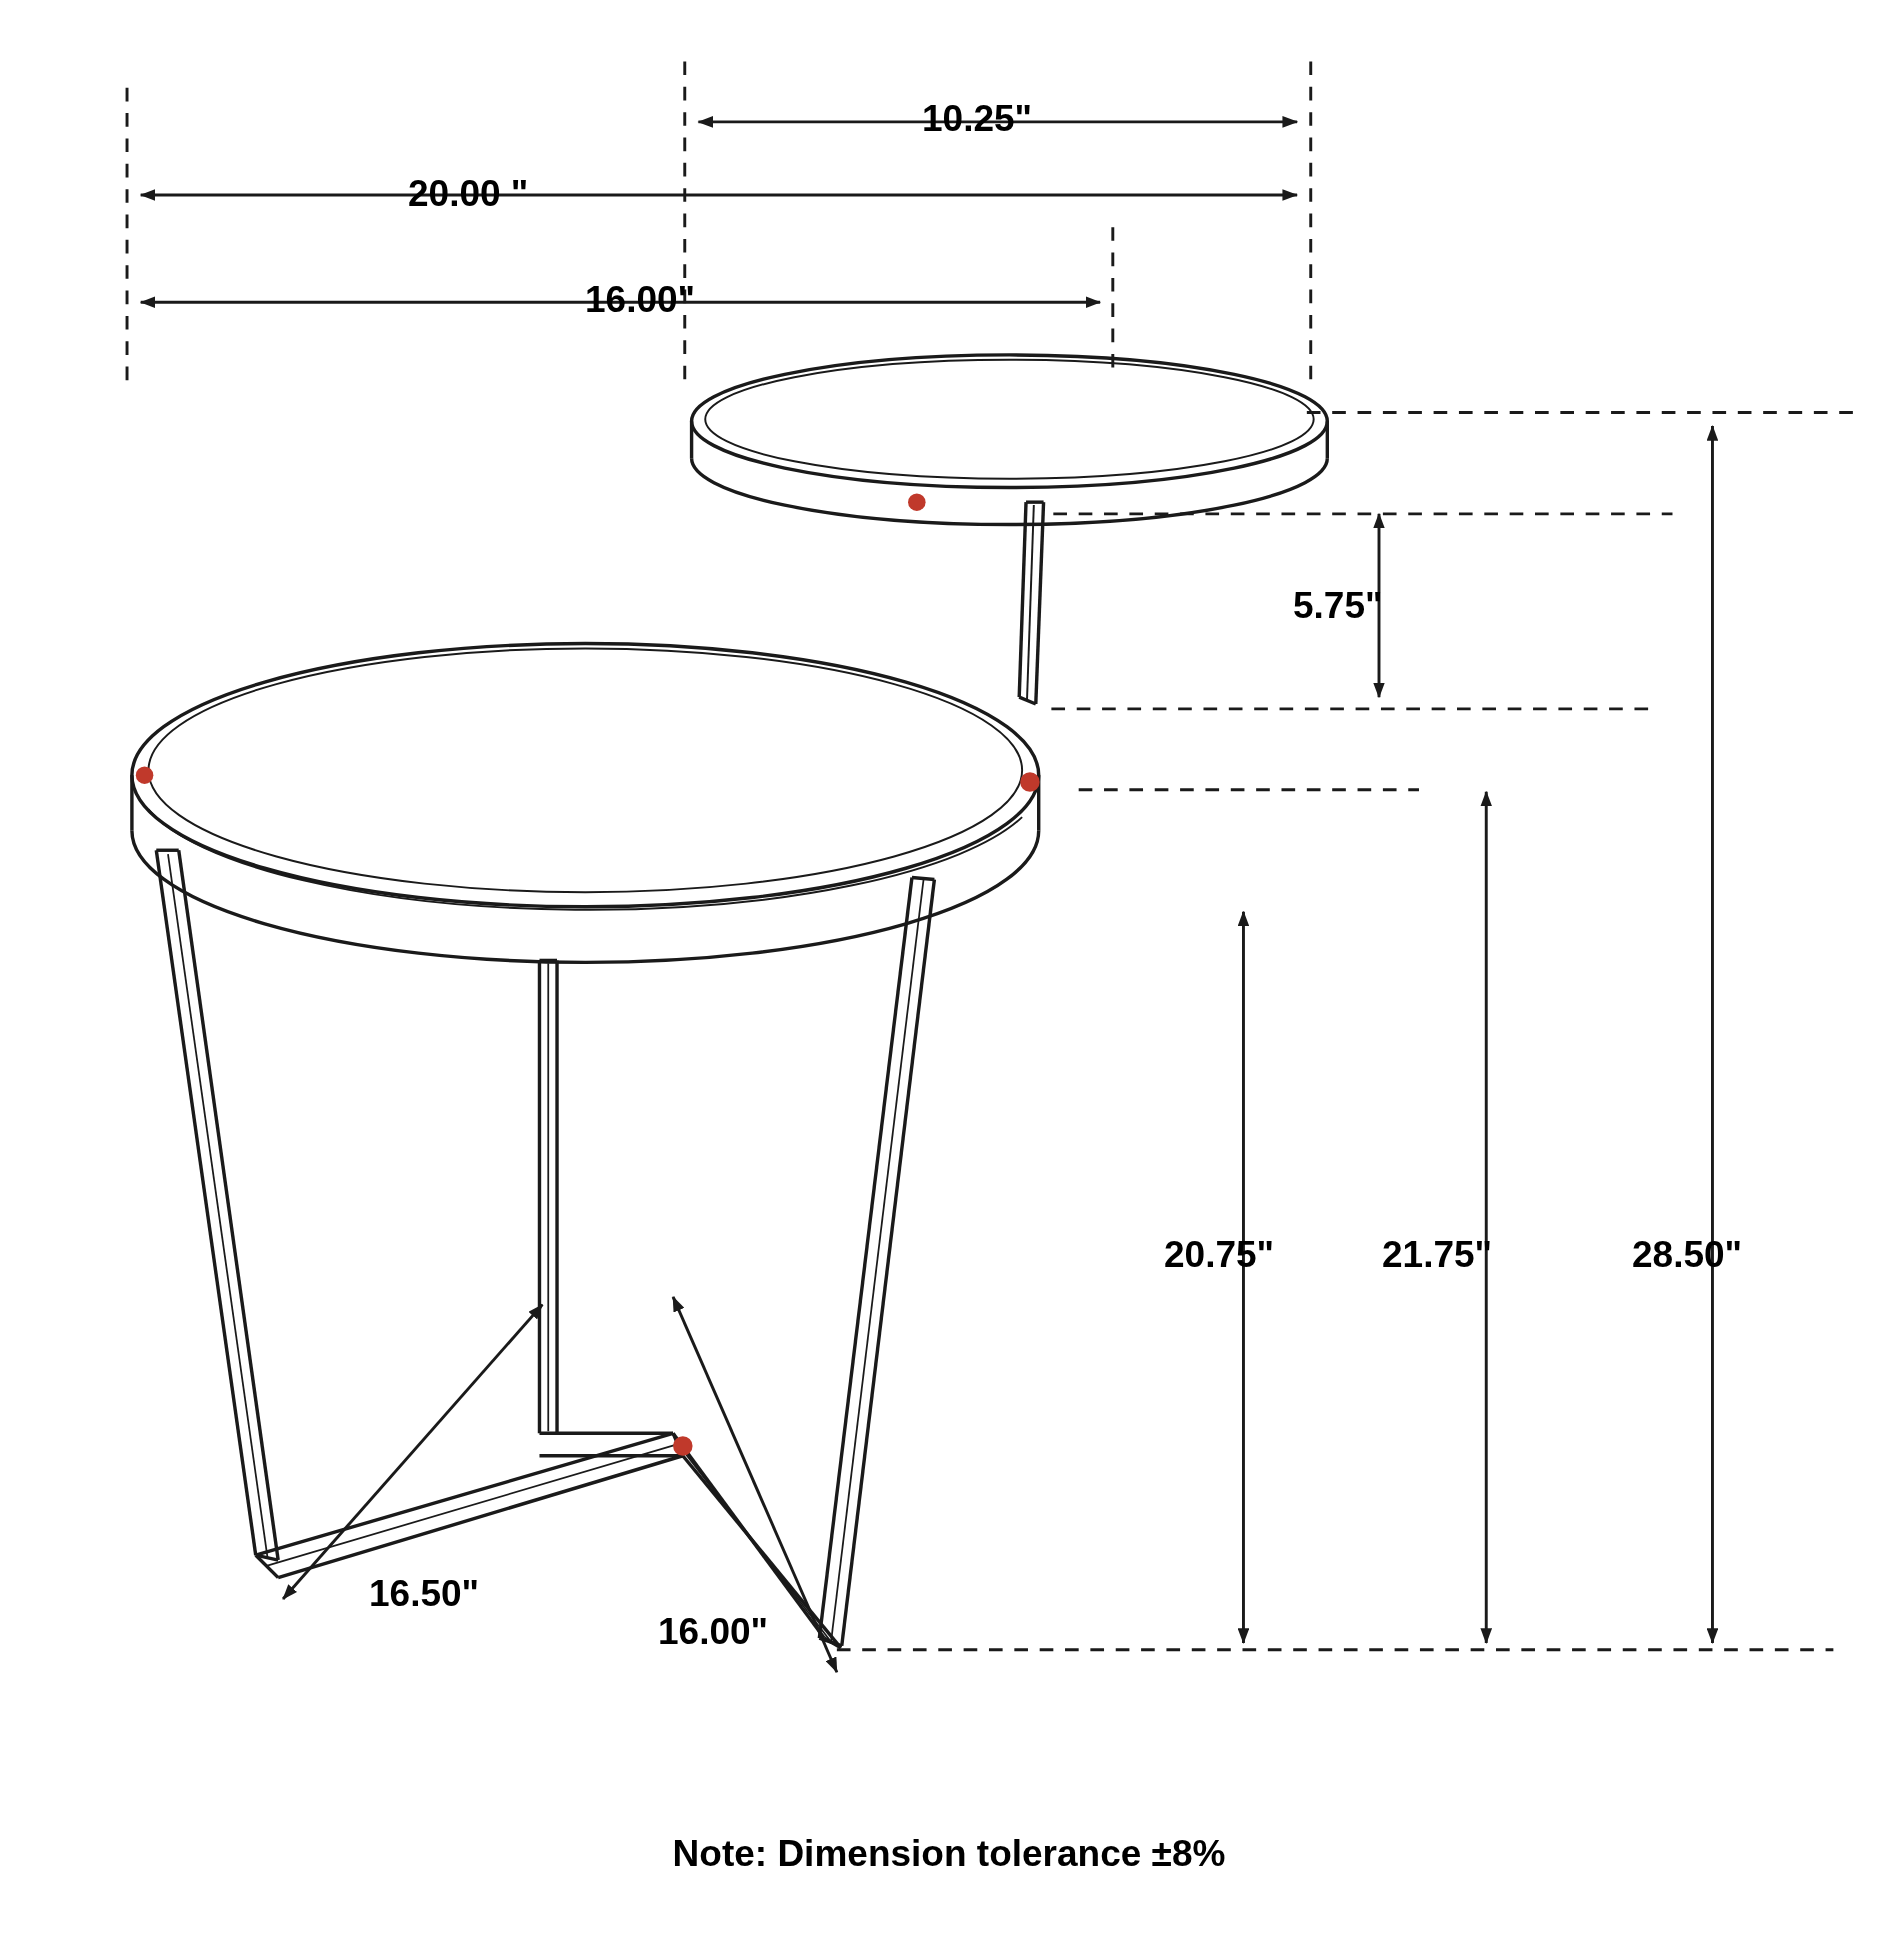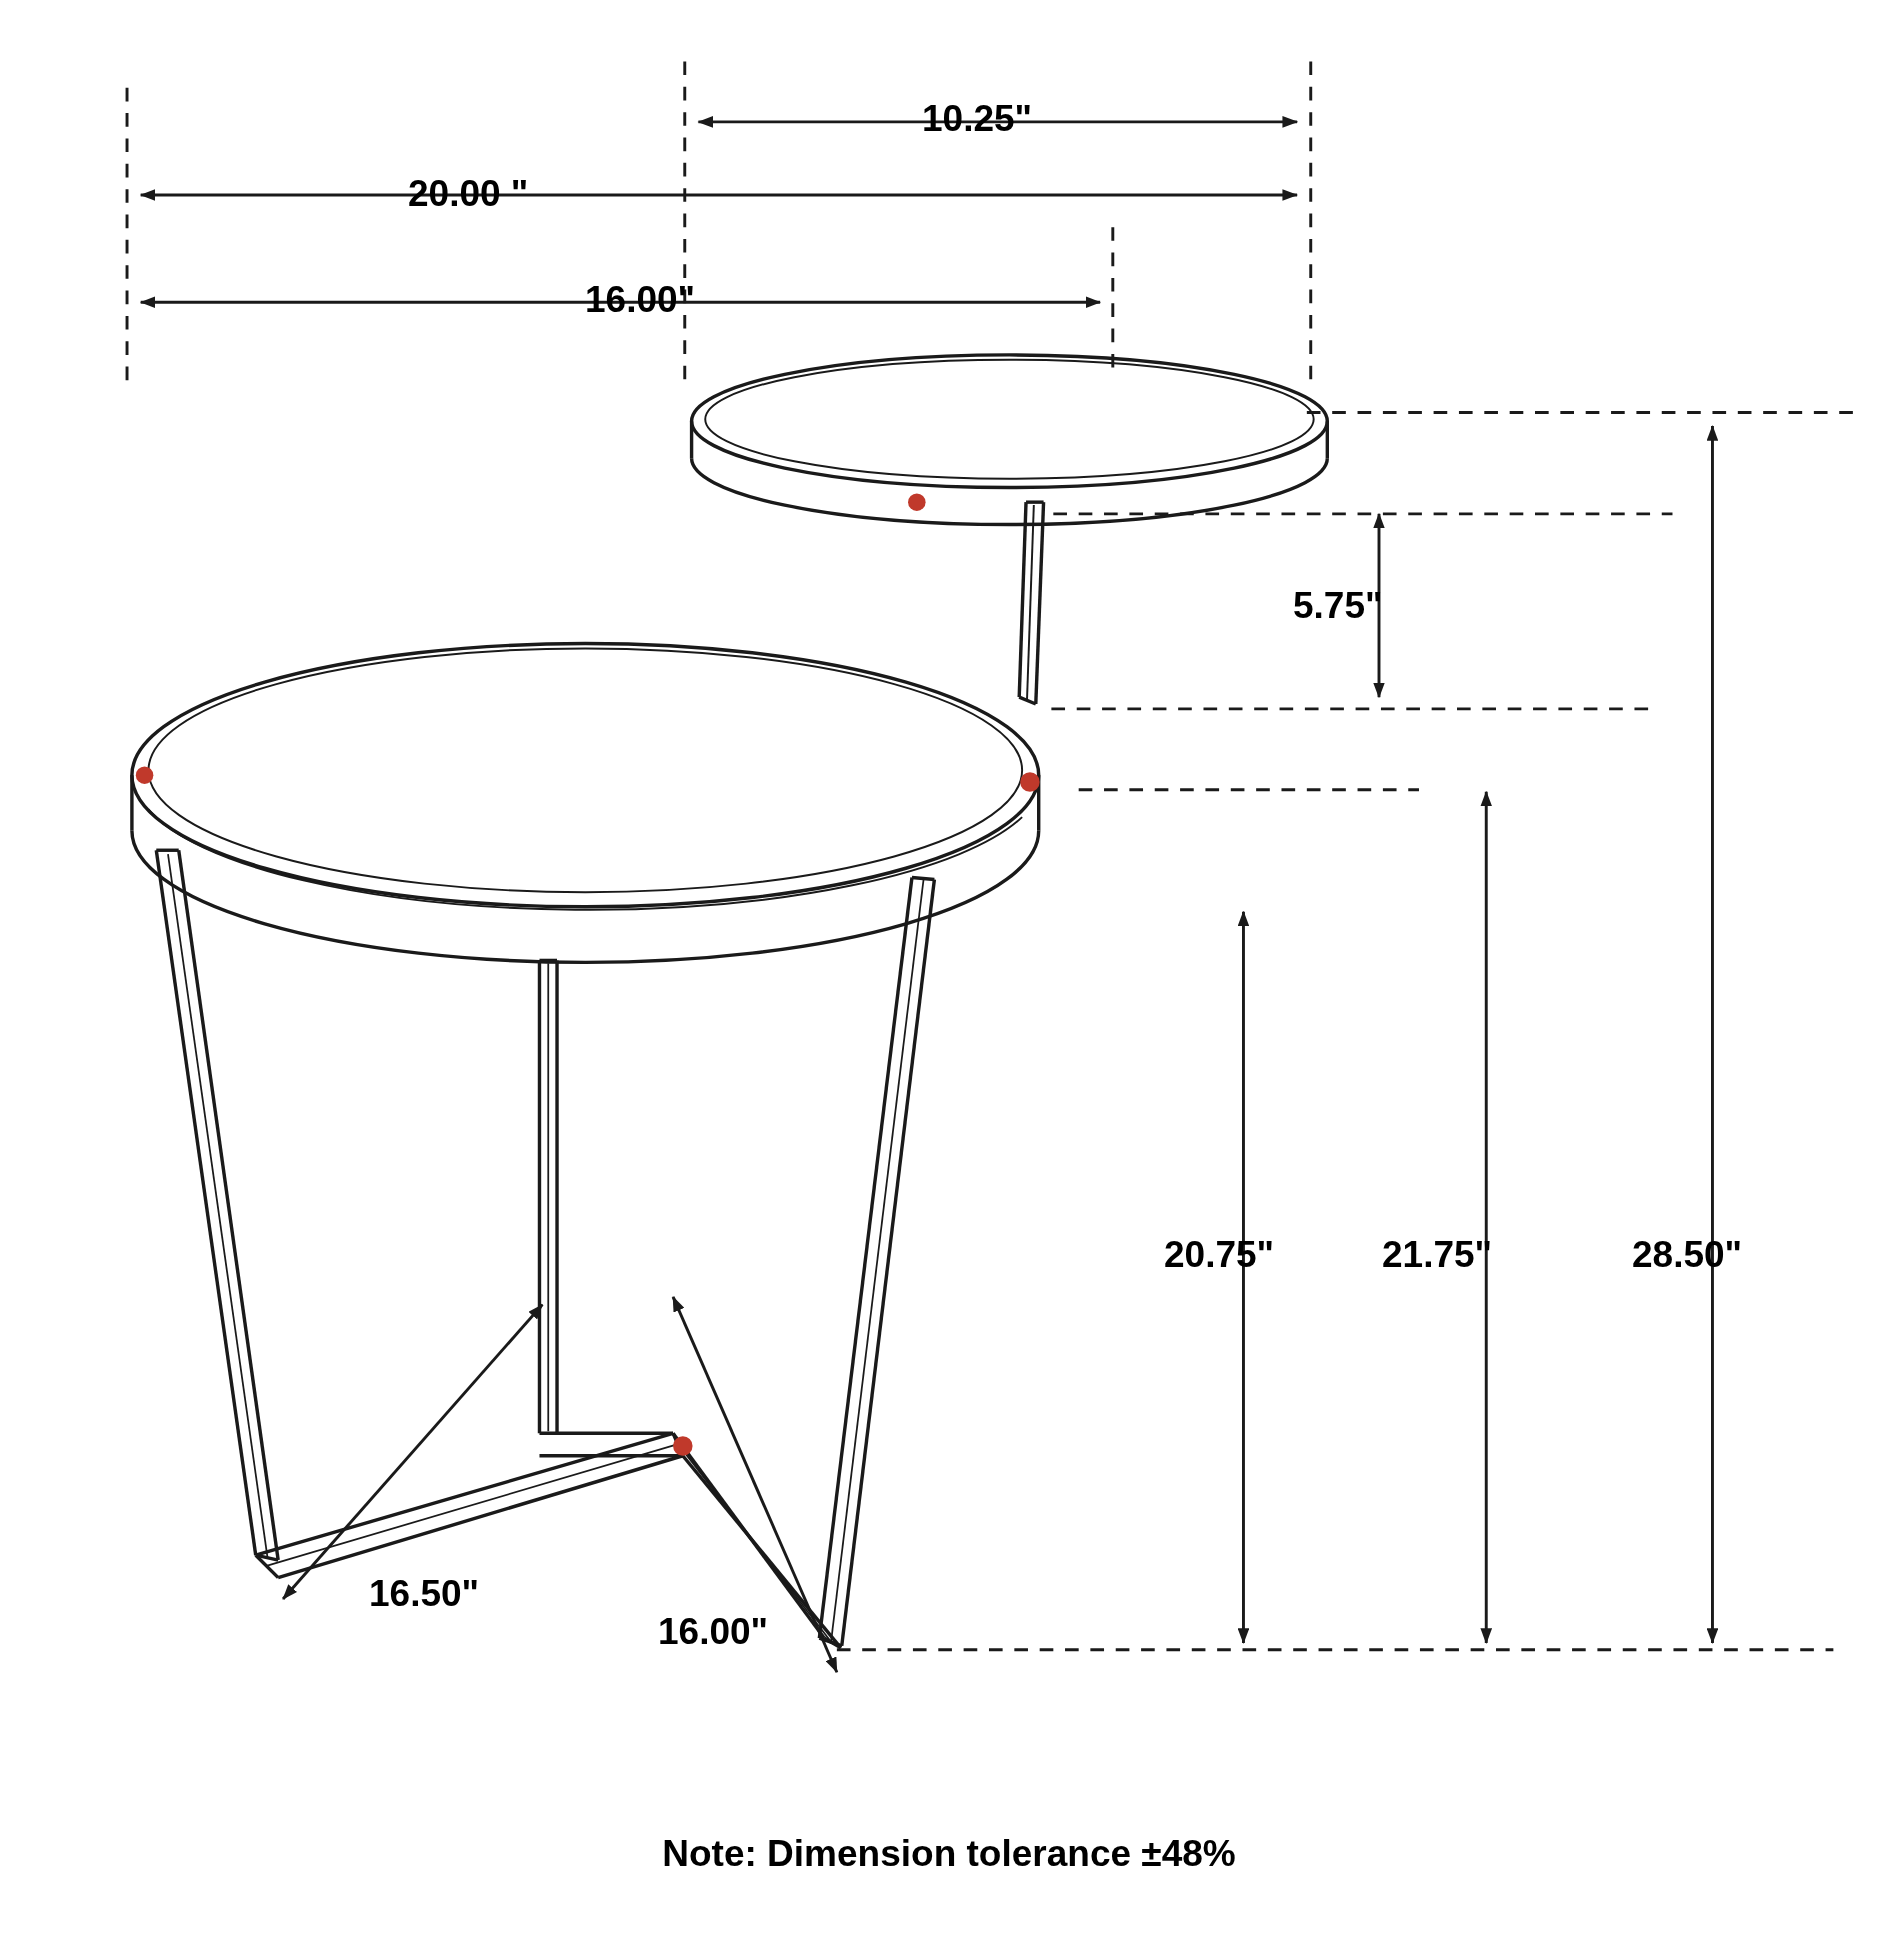--- a/index.html
+++ b/index.html
@@ -199,16 +199,16 @@
   <div class="dim-label d-1025">10.25"</div>
   <div class="dim-label d-2000">20.00 "</div>
   <div class="dim-label d-1600top">16.00"</div>
   <div class="dim-label d-575">5.75"</div>
   <div class="dim-label d-2075">20.75"</div>
   <div class="dim-label d-2175">21.75"</div>
   <div class="dim-label d-2850">28.50"</div>
   <div class="dim-label d-1650">16.50"</div>
   <div class="dim-label d-1600b">16.00"</div>
 
-  <div class="note">Note: Dimension tolerance ±48%</div>
+  <div class="note">Note: Dimension tolerance ±8%</div>
 
 </div>
 
 
 </body></html>

